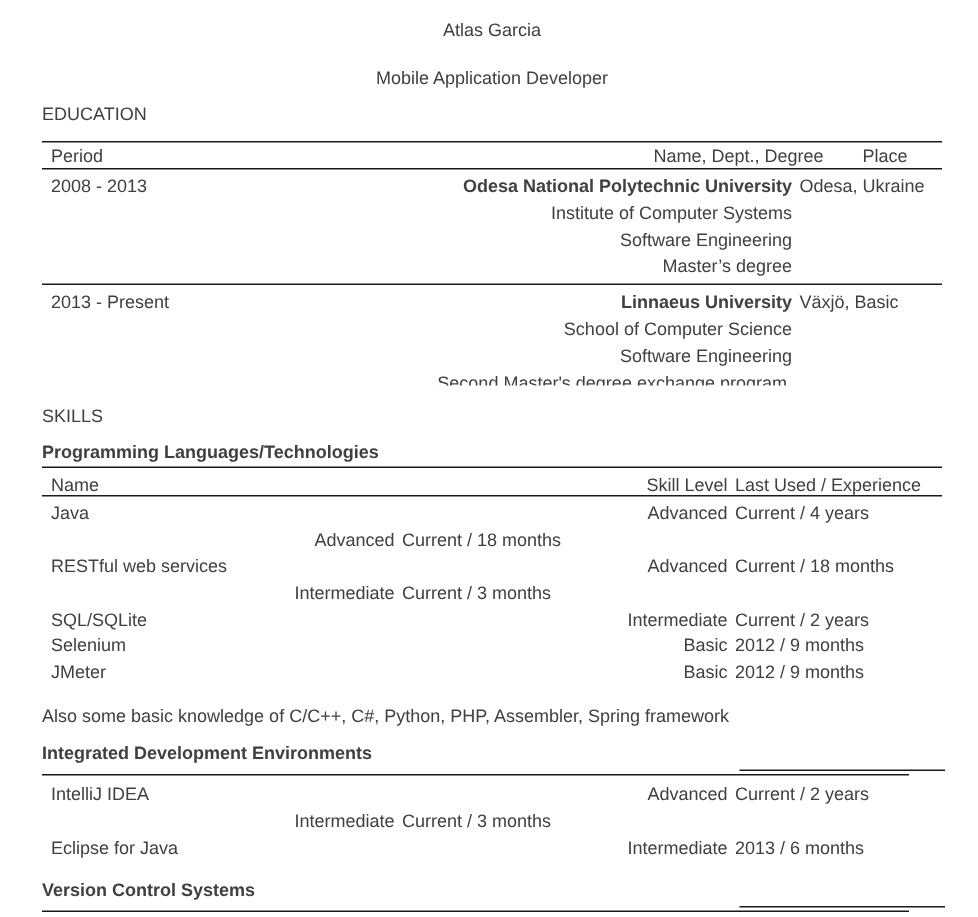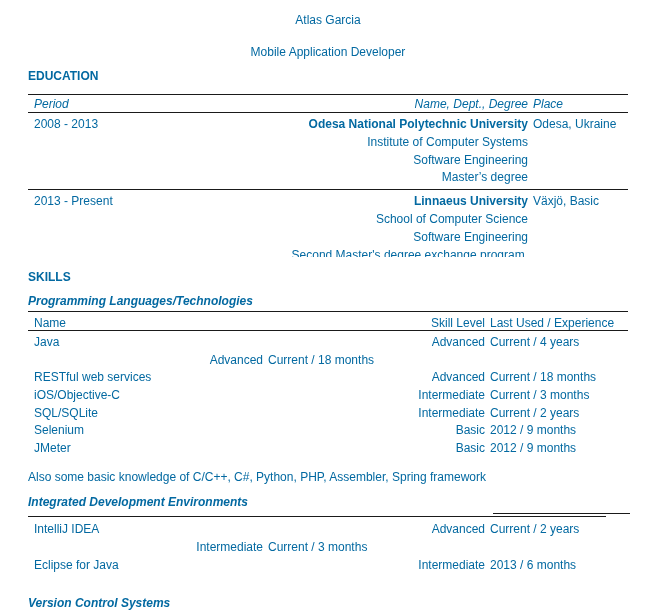--- a/index.html
+++ b/index.html
@@ -1,46 +1,46 @@
 <!DOCTYPE html>
 <html><head>
 <meta charset="utf-8">
 <style>
   html,body { margin:0; padding:0; background:#fff; }
   .page {
     position:relative;
     width:652px; height:611px;
     background:#ffffff;
-    color:#0369a1;
+    color:#404040;
     font-family:"Liberation Sans", sans-serif;
     font-size:12px;
     overflow:hidden;
     box-sizing:border-box;
   }
   .content { padding:13px 24px 0 28px; width:600px; }
 
   .doc-name { text-align:center; line-height:15px; }
   .doc-title { text-align:center; line-height:15px; margin-top:17px; }
 
-  .section-heading { font-weight:bold; line-height:15px; }
+  .section-heading { font-weight:normal; line-height:15px; }
   .h-education { margin-top:9px; }
   .h-skills { margin-top:13px; }
-  .sub-heading { font-weight:bold; line-height:15px; margin-top:9px;font-style:italic; }
+  .sub-heading { font-weight:bold; line-height:15px; margin-top:9px; }
 
   
   .edu-table { margin-top:10px; border-top:1.5px solid #1a1a1a; width:600px; }
   .edu-row, .edu-head {
     display:grid;
     grid-template-columns:162px 338px 100px;
   }
   .edu-head {
-    font-style:italic;
     height:15px;
     padding-top:2px;
     border-bottom:1.5px solid #1a1a1a;
+    gap:21px;
   }
   .edu-row { padding-top:3px; line-height:17.8px; }
   .edu-row.bordered { border-bottom:1.5px solid #1a1a1a; padding-bottom:2px; }
   .edu-row.clipped { height:64px; overflow:hidden; }
   .c1 { padding-left:6px; }
   .c2 { padding-left:6px;text-align:right; }
   .c3 { padding-left:5px; }
   .org-line-first { font-weight:bold; }
 
   
@@ -55,21 +55,21 @@
     padding-top:4px;
     border-bottom:1.5px solid #1a1a1a;
   }
   .skill-body { padding-top:3px; }
   .skill-row { line-height:17.6px; }
   .ide-row, .vcs-row { line-height:18px; }
 
   .note { line-height:15px; margin-top:13px; }
 
   .h-ide { margin-top:10px; }
-  .h-vcs { margin-top:22px; }
+  .h-vcs { margin-top:12px; }
 
   
   .dbl-rule { position:relative; height:5px; margin-top:3px; width:600px; }
   .dbl-rule .rule-long  { position:absolute; left:0;   top:3px; width:578px; border-top:1.5px solid #1a1a1a; }
   .dbl-rule .rule-short { position:absolute; left:465px; top:0;  width:137px; border-top:1.5px solid #1a1a1a; }
 
   .rows-pad { padding-top:2px; }
 </style>
 </head>
 <body>
@@ -131,21 +131,20 @@
         <div class="skill-row">
           <div class="c2">Advanced</div>
           <div class="c3">Current / 18 months</div>
         </div>
         <div class="skill-row">
           <div class="c1">RESTful web services</div>
           <div class="c2">Advanced</div>
           <div class="c3">Current / 18 months</div>
         </div>
         <div class="skill-row">
-          <div class="c1">iOS/Objective-C</div>
           <div class="c2">Intermediate</div>
           <div class="c3">Current / 3 months</div>
         </div>
         <div class="skill-row">
           <div class="c1">SQL/SQLite</div>
           <div class="c2">Intermediate</div>
           <div class="c3">Current / 2 years</div>
         </div>
         <div class="skill-row">
           <div class="c1">Selenium</div>

